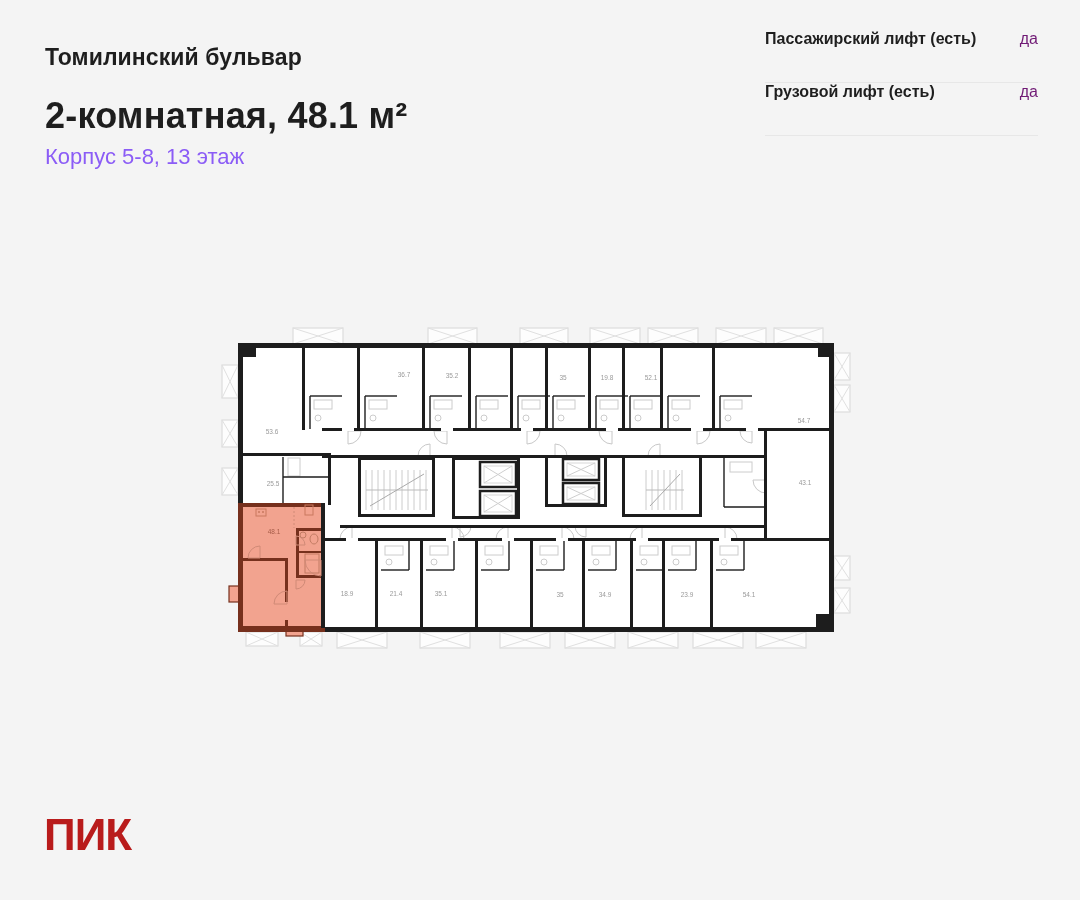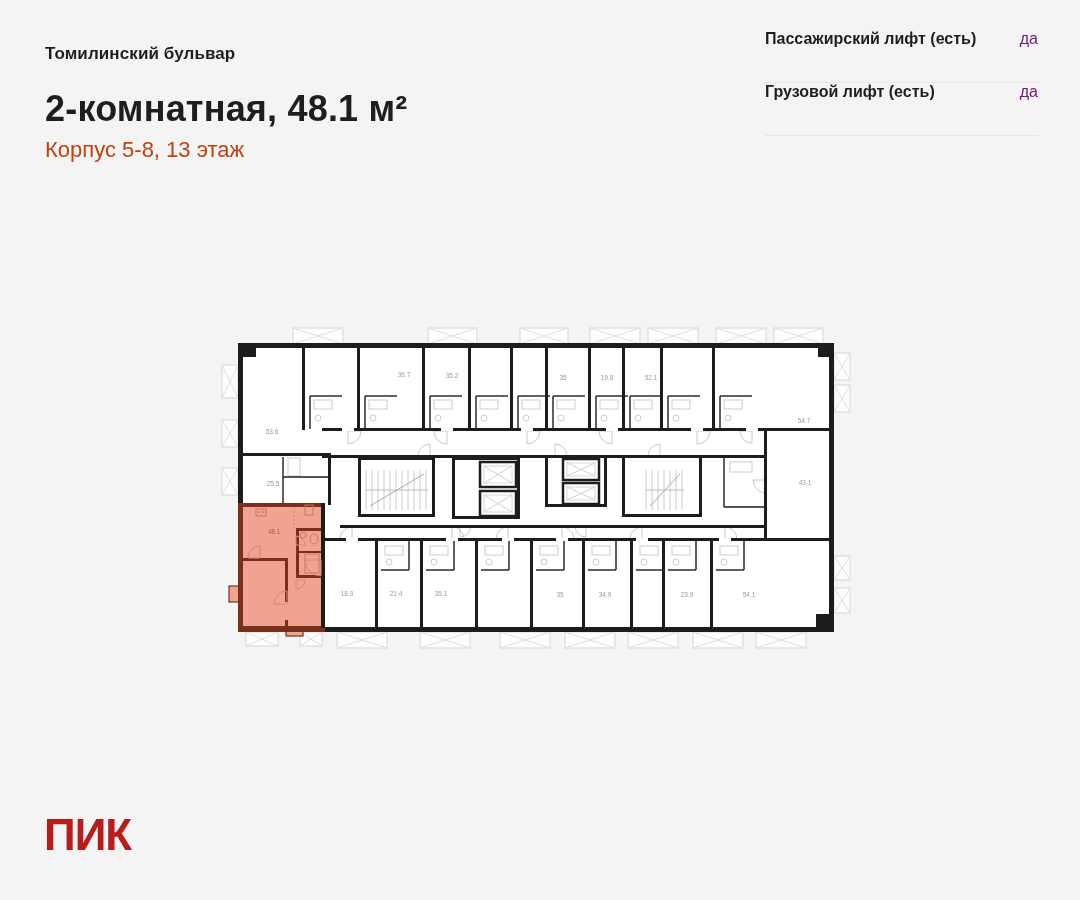--- a/index.html
+++ b/index.html
@@ -3,23 +3,23 @@
 <meta charset="utf-8">
 <style>
   html,body{margin:0;padding:0;}
   body{
     width:1080px;height:900px;position:relative;overflow:hidden;
     background:#f4f4f4;
     font-family:"Liberation Sans", sans-serif;
     color:#1e1e1e;
   }
   .hdr{position:absolute;left:45px;top:44px;}
-  .hdr .project{font-size:17px;font-weight:600;letter-spacing:.1px;}
+  .hdr .project{font-size:23px;font-weight:600;letter-spacing:.1px;}
   .hdr .title{font-size:36px;font-weight:700;margin-top:24px;letter-spacing:.2px;}
-  .hdr .subtitle{font-size:22px;font-weight:400;color:#c2410c;margin-top:7px;}
+  .hdr .subtitle{font-size:22px;font-weight:400;color:#8b5cf6;margin-top:7px;}
   .info{position:absolute;left:765px;top:30px;width:273px;}
   .info-row{display:flex;justify-content:space-between;
     height:52px;border-bottom:1px solid #e7e7e7;}
   .info-label{font-size:16px;font-weight:700;}
   .info-value{font-size:16px;color:#701a75;}
   .logo{position:absolute;left:44px;top:810px;font-size:44px;font-weight:800;
     color:#b91c1c;letter-spacing:-1px;}
   svg{position:absolute;left:0;top:0;}
   text.arealbl{font-family:"Liberation Sans",sans-serif;}
 </style>

